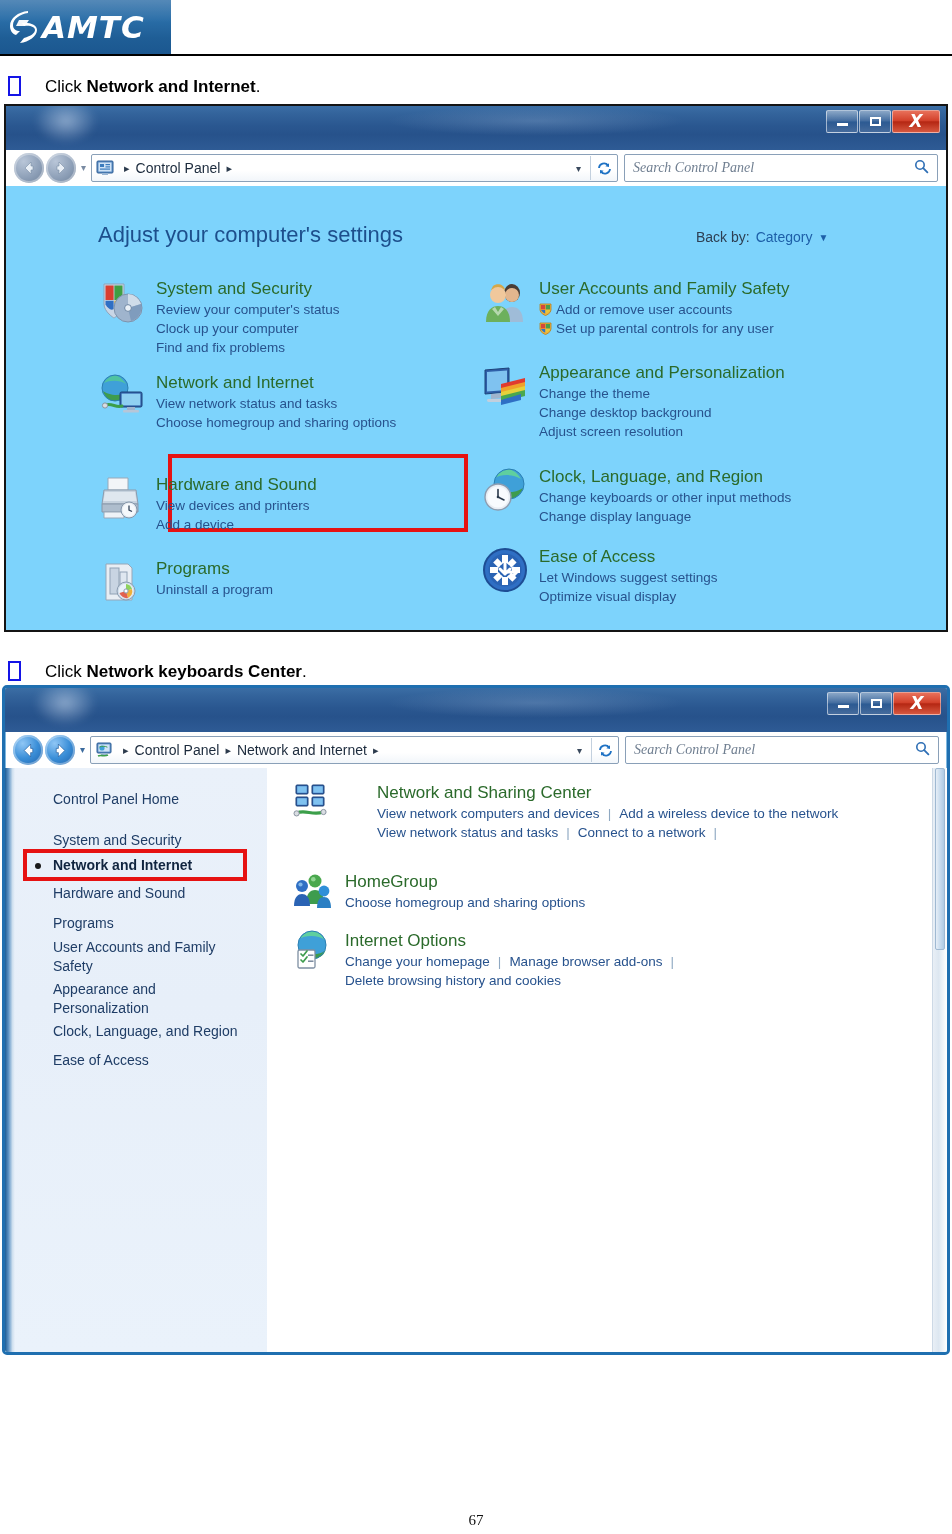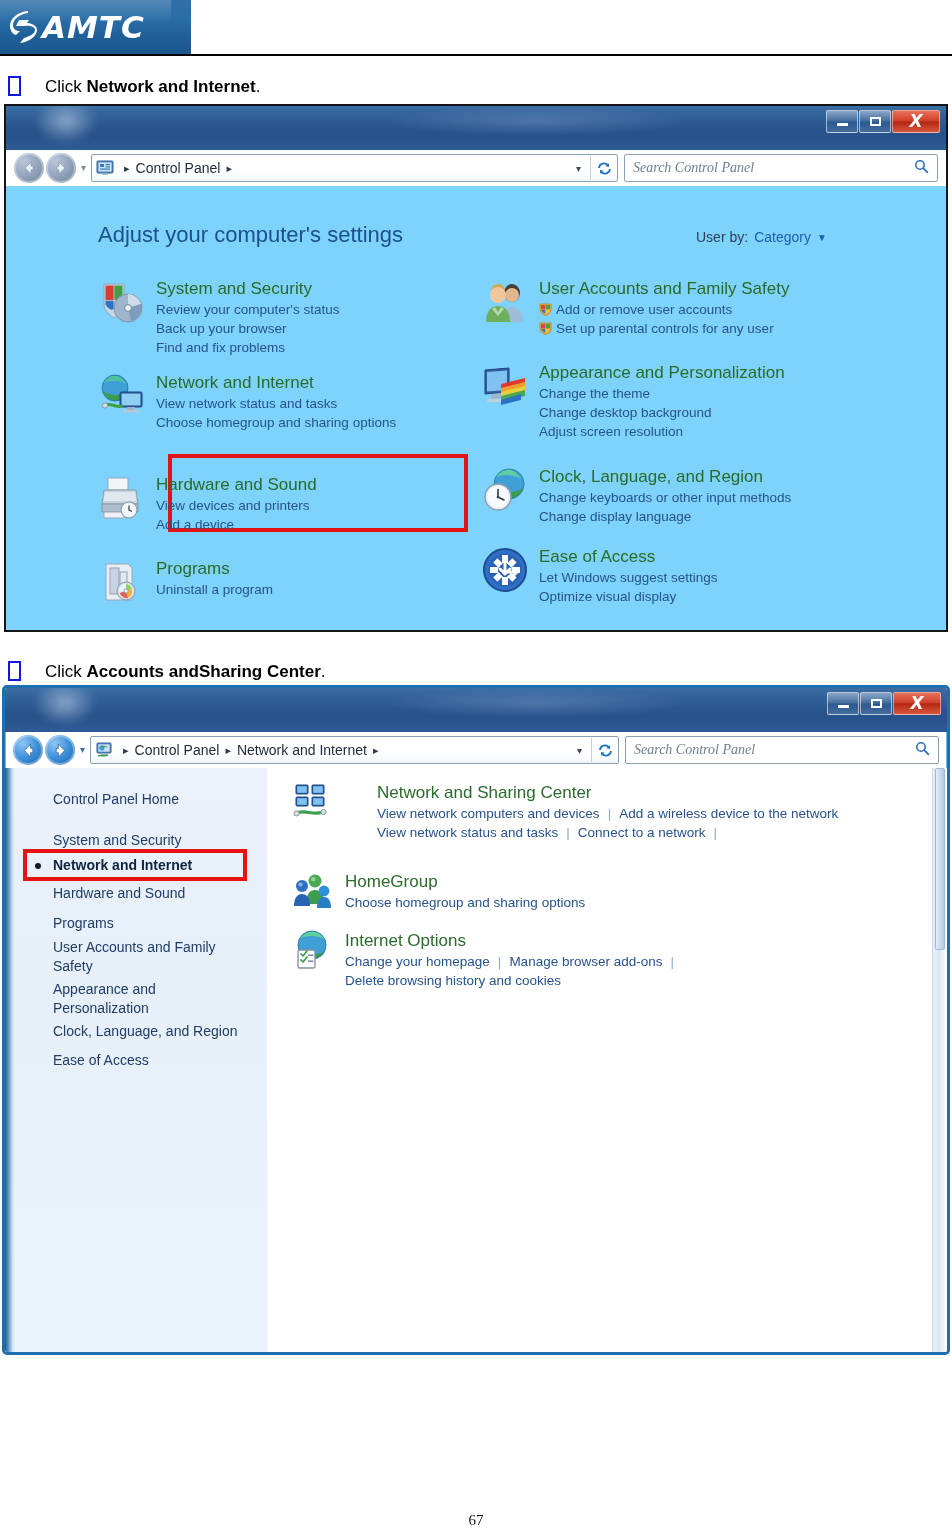--- a/index.html
+++ b/index.html
@@ -18,21 +18,20 @@
     position: absolute; left: 0; top: 0;
     width: 952px; height: 56px;
     border-bottom: 2px solid #000;
     box-sizing: border-box;
   }
   .logo-box {
     position: absolute; left: 0; top: 0;
     width: 171px; height: 54px;
     background: linear-gradient(180deg, #2f6fa8 0%, #2a6ea8 35%, #1f5e96 70%, #1b5790 100%);
     overflow: hidden;
-    padding-left: 20px;
   }
   .logo-sheen {
     position: absolute; left: 0; top: 0; width: 171px; height: 22px;
     background: linear-gradient(180deg, rgba(255,255,255,0.18), rgba(255,255,255,0.0));
   }
   .logo-swoosh {
     position: absolute; left: 10px; top: 11px; width: 30px; height: 32px;
   }
   .logo-text {
     position: absolute; left: 42px; top: 8px;
@@ -394,21 +393,21 @@
         </svg>
       </span>
     </div>
   </div>
 
   <div class="win-body" style="top:80px;">
 
     <div class="cp-heading" style="left:92px; top:36px;">Adjust your computer's settings</div>
 
     <div class="viewby" style="left:690px; top:43px;">
-      <span class="vb-label">User by:</span>
+      <span class="vb-label">Back by:</span>
       <span class="vb-val">Category</span>
       <span class="vb-caret">▼</span>
     </div>
 
     <div class="cat" style="left:92px; top:92px;">
       <div class="cat-icon">
         <svg width="48" height="48" viewBox="0 0 48 48">
           <path d="M6 6 L26 6 L26 26 C26 34 16 40 16 40 C16 40 6 34 6 26 Z" fill="#c9d6e6" stroke="#8fa4bb"></path>
           <path d="M7.5 7.5 L15.6 7.5 L15.6 22 L7.5 22 Z" fill="#d93f30"></path>
           <path d="M16.4 7.5 L24.5 7.5 L24.5 22 L16.4 22 Z" fill="#3f9f42"></path>
@@ -416,21 +415,21 @@
           <path d="M16.4 22.8 L24.5 22.8 L24.5 26.5 C23 30 19 33 16.4 31 Z" fill="#e8b317"></path>
           <circle cx="30" cy="30" r="14" fill="#9fb4cd" stroke="#7e93ac"></circle>
           <path d="M30 30 L30 16 A14 14 0 0 1 43 26 Z" fill="#cfdce9"></path>
           <path d="M30 30 L43 26 A14 14 0 0 1 33 43 Z" fill="#7f9cbd"></path>
           <circle cx="30" cy="30" r="3.4" fill="#e9f0f7" stroke="#6d86a3"></circle>
         </svg>
       </div>
       <div class="cat-txt">
         <div class="cat-title">System and Security</div>
         <div class="cat-link">Review your computer's status</div>
-        <div class="cat-link">Back up your browser</div>
+        <div class="cat-link">Clock up your computer</div>
         <div class="cat-link">Find and fix problems</div>
       </div>
     </div>
 
     <div class="cat" style="left:92px; top:186px;">
       <div class="cat-icon">
         <svg width="48" height="48" viewBox="0 0 48 48">
           <circle cx="17" cy="16" r="13" fill="#3fa0d8"></circle>
           <path d="M6 11 C12 8 22 8 28 12 C26 9 22 4 17 3.2 C12 4 8 7 6 11 Z" fill="#4fc3a0"></path>
           <path d="M5 19 C10 23 22 25 29 20 C27 25 22 29 17 29 C11 29 7 25 5 19 Z" fill="#3e9c4e"></path>
@@ -596,21 +595,21 @@
         <div class="cat-title">Ease of Access</div>
         <div class="cat-link">Let Windows suggest settings</div>
         <div class="cat-link">Optimize visual display</div>
       </div>
     </div>
 
   </div>
 </div>
 
 <div class="step-line" style="left:8px; top:653px;">
-  <span class="step-bullet"></span><span class="step-text"><span>Click </span><b>Accounts andSharing Center</b><span>.</span></span>
+  <span class="step-bullet"></span><span class="step-text"><span>Click </span><b>Network keyboards Center</b><span>.</span></span>
 </div>
 
 <div class="win" id="win2" style="left:2px; top:685px; width:948px; height:670px;
       border:3px solid #1f6fb0; border-radius:5px;
       box-shadow: inset 0 0 0 1px #7fb8e0;">
 
   <div class="win-titlebar glow glow2" style="height:44px;">
     <div class="win-controls">
       <div class="wc">
           <div class="min-bar"></div>

